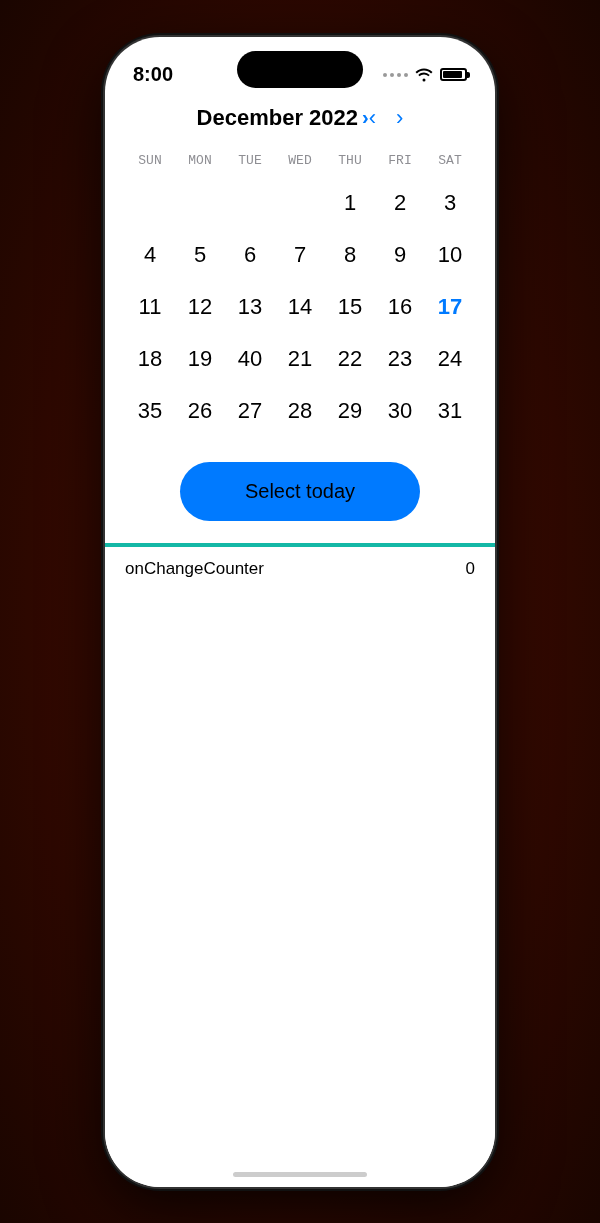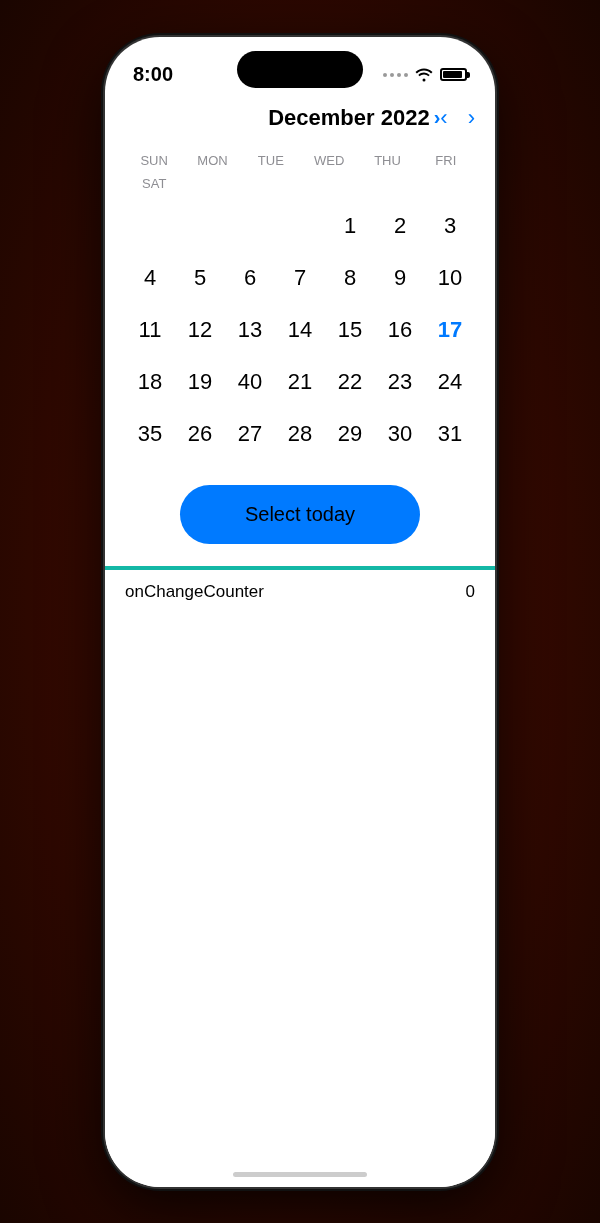--- a/index.html
+++ b/index.html
@@ -106,21 +106,21 @@
     }
 
     
     .calendar-container {
       padding: 10px 20px 0 20px;
     }
 
     
     .calendar-header {
       display: flex;
-      justify-content: flex-end;
+      justify-content: center;
       align-items: center;
       margin-bottom: 18px;
     }
 
     .month-title {
       font-size: 22px;
       font-weight: 700;
       color: #000;
       display: flex;
       align-items: center;
@@ -145,22 +145,23 @@
       cursor: pointer;
       background: none;
       border: none;
       padding: 0;
       line-height: 1;
     }
 
     
     .day-names {
       display: grid;
-      grid-template-columns: repeat(6, 1fr);
+      grid-template-columns: repeat(7, 1fr);
       margin-bottom: 8px;
+      font-family: Liberation Mono, monospace;
     }
 
     .day-name {
       text-align: center;
       font-size: 13px;
       font-weight: 500;
       color: #8E8E93;
       padding: 4px 0;
     }
 

